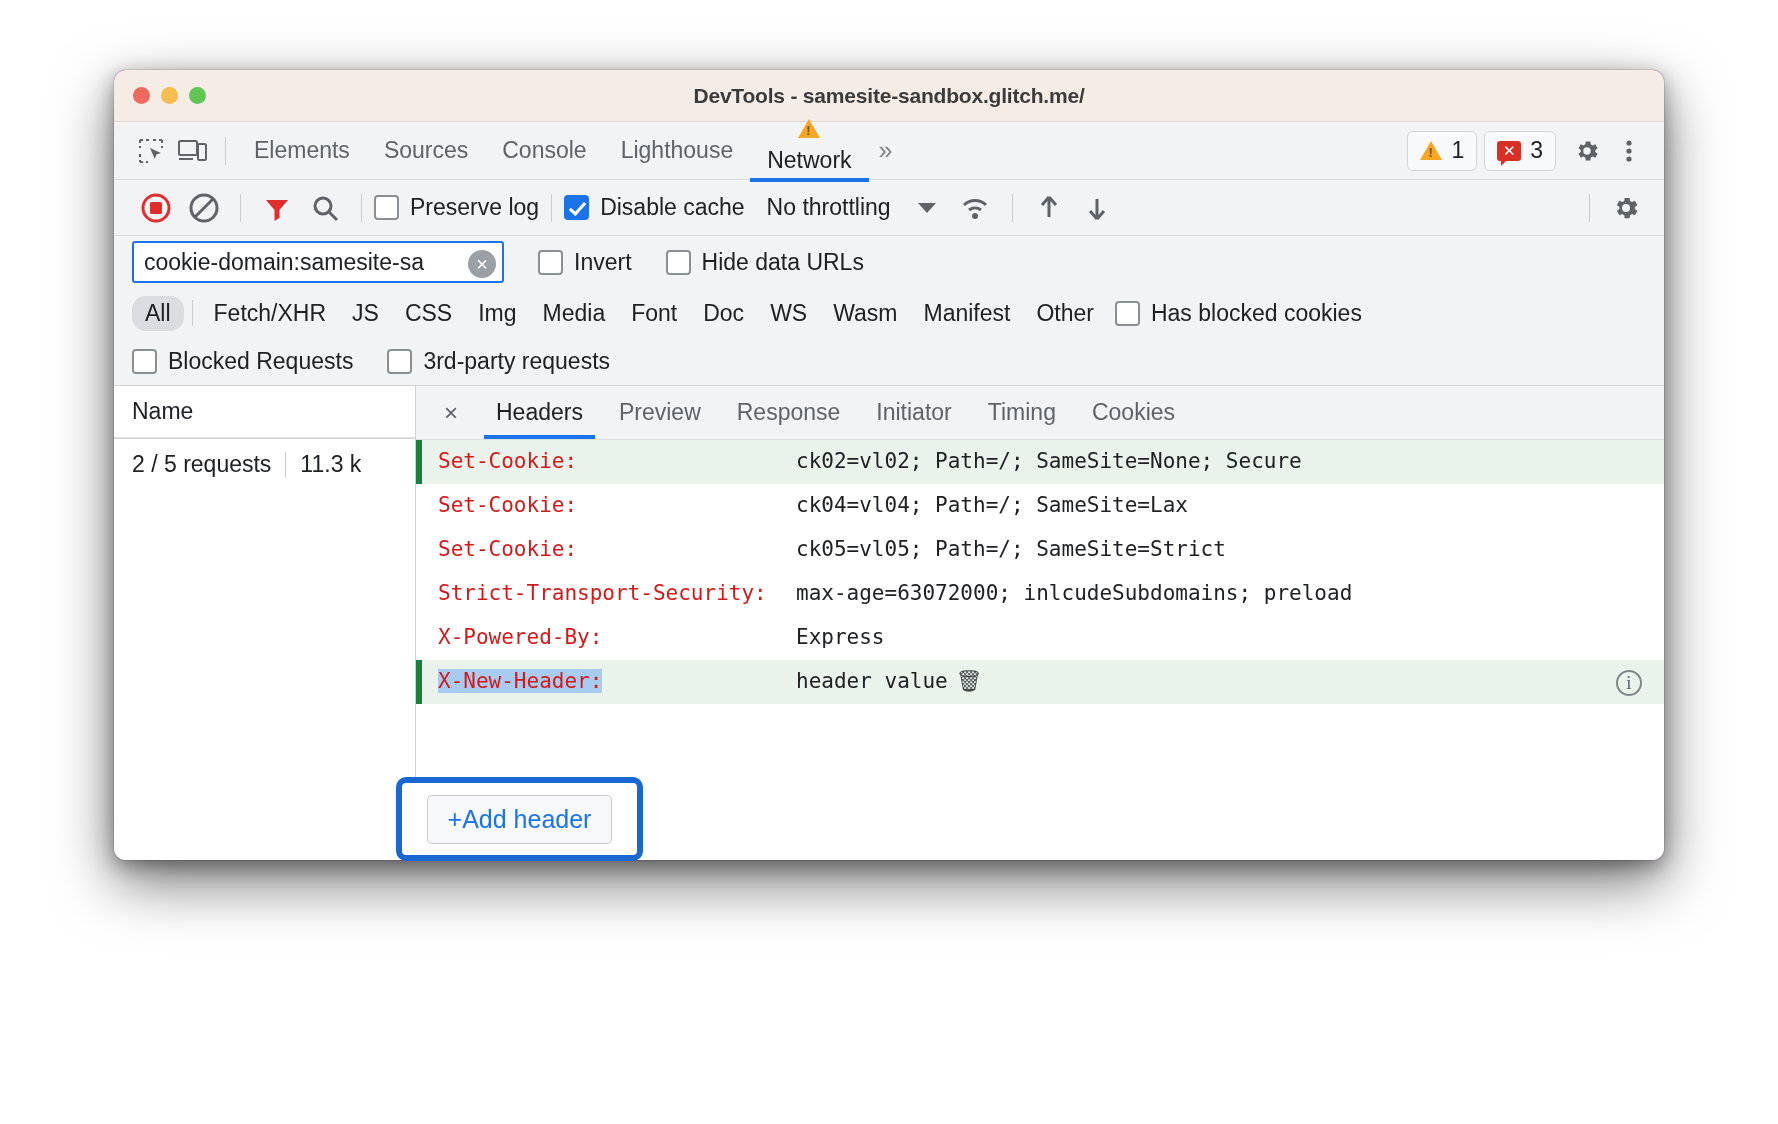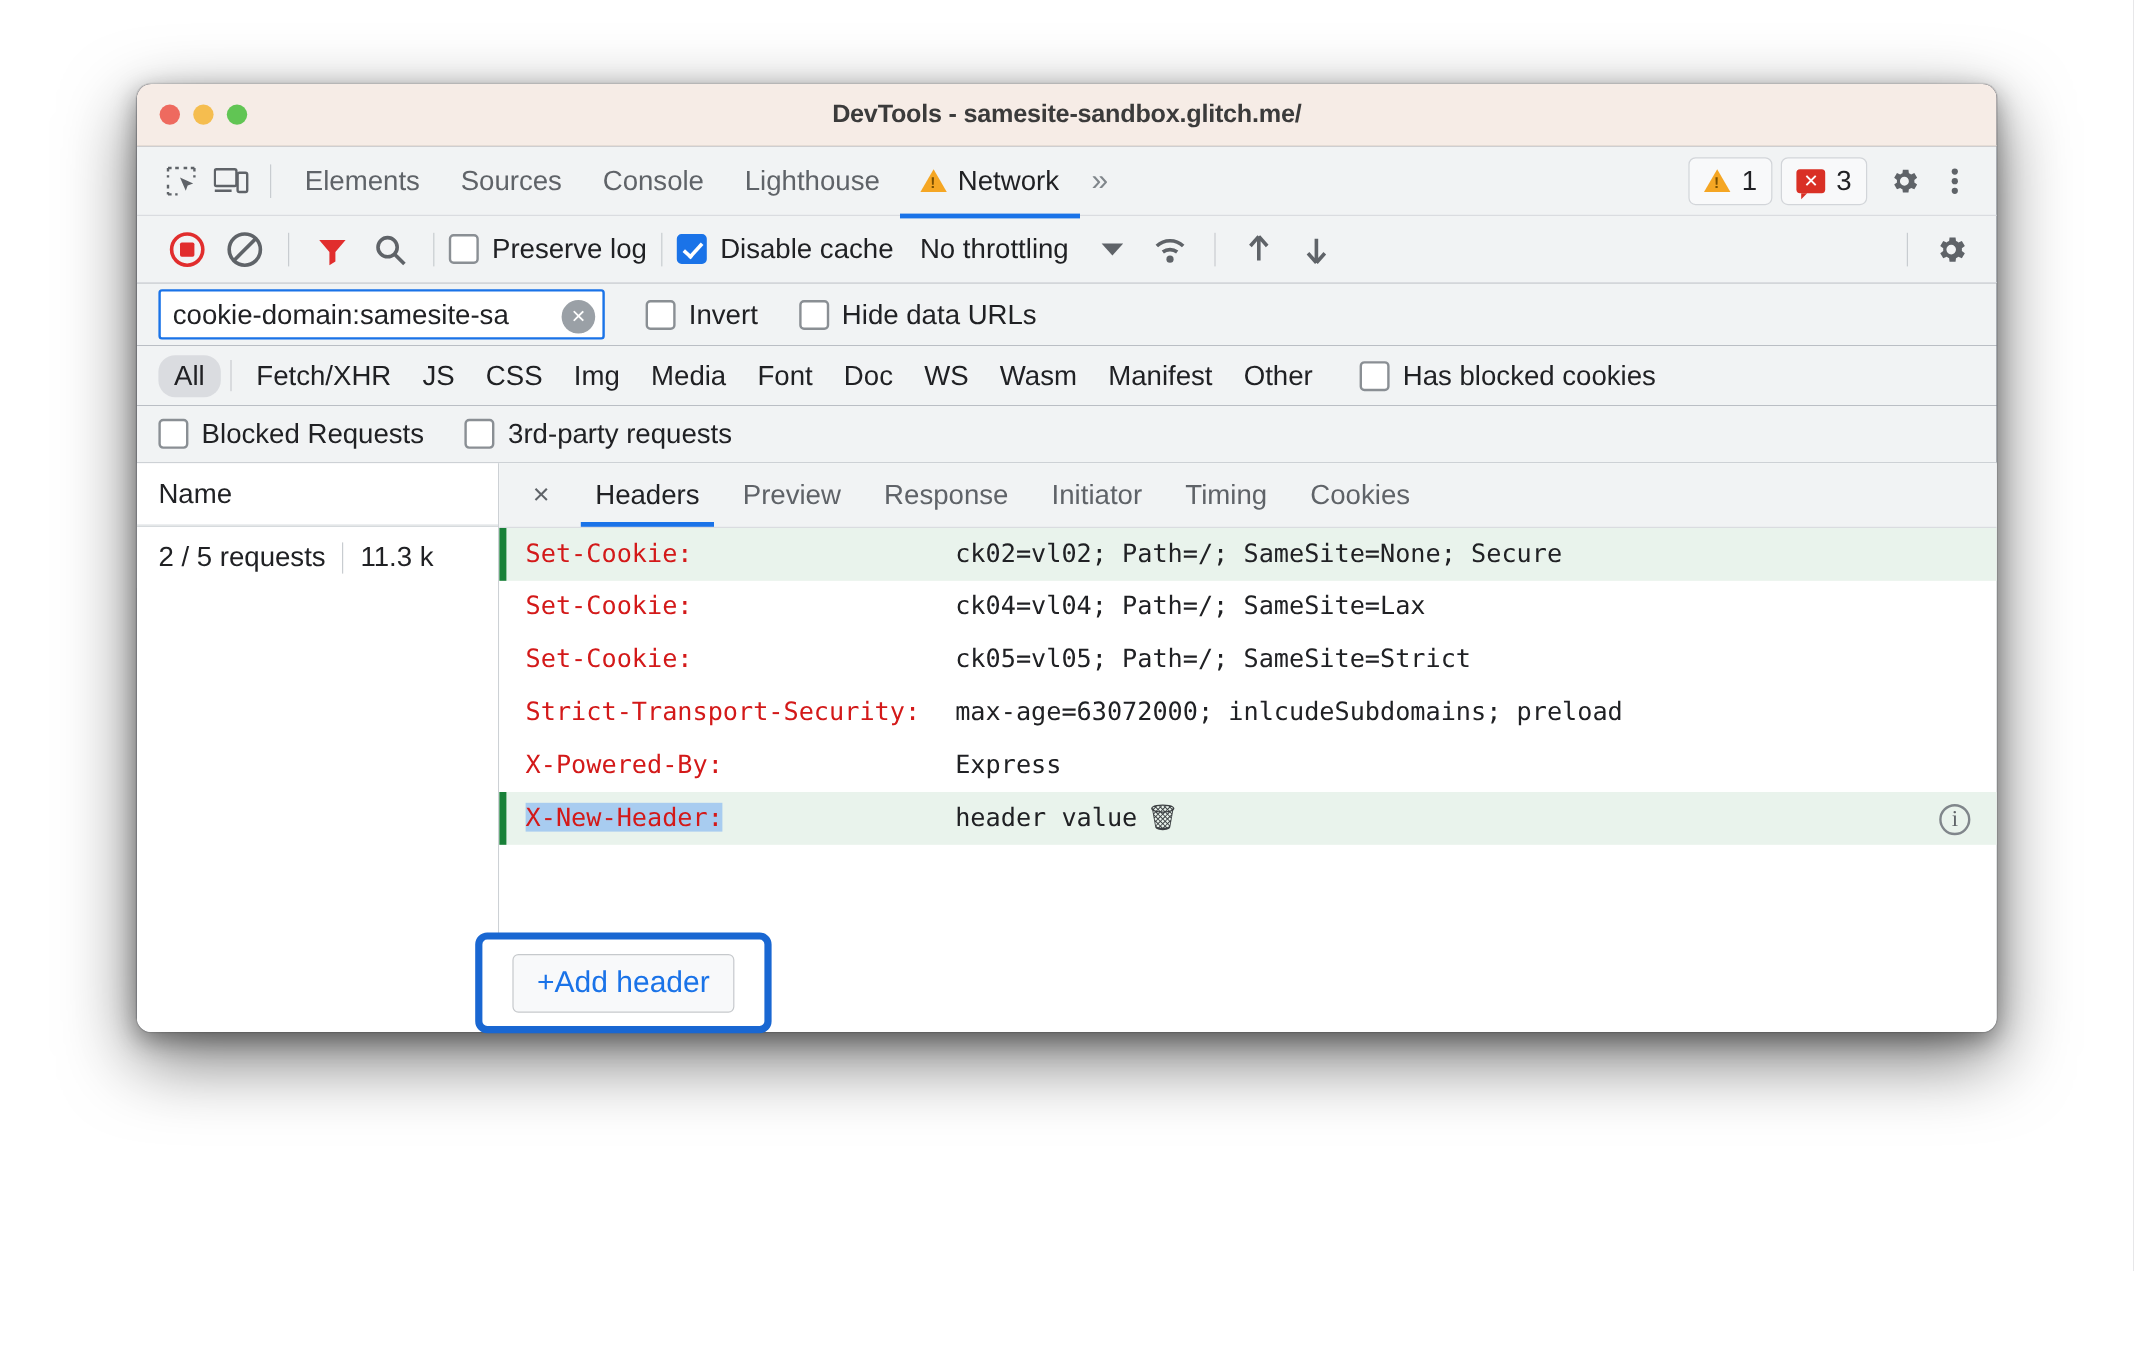--- a/index.html
+++ b/index.html
@@ -14,21 +14,21 @@
     position: relative;
     width: 1778px; height: 1124px;
     background: #ffffff;
   }
 
   
   .window {
     position: absolute;
     left: 114px; top: 70px;
     width: 1550px; height: 790px;
-    background: #0f172a;
+    background: #a21caf;
     border-radius: 12px;
     box-shadow: 0 0 0 1px rgba(0,0,0,0.10), 0 22px 60px rgba(0,0,0,0.55), 0 6px 20px rgba(0,0,0,0.35);
     overflow: hidden;
     display: flex;
     flex-direction: column;
   }
 
   
   .titlebar {
     position: relative;
@@ -82,21 +82,21 @@
   .tab {
     padding: 0 17px;
     height: 63px;
     display: flex; align-items: center; gap: 9px;
     font-size: 23px;
     color: #5f6368;
     cursor: pointer;
     position: relative;
     text-align: center;
   }
-  .tab.active { color: #202124; }
+  .tab.active { color: #202124; flex-direction: column; }
   .tab.active::after {
     content: "";
     position: absolute;
     left: 0; right: 0; bottom: 0;
     height: 4px;
     background: #1a73e8;
   }
   .chev {
     font-size: 25px; color: #80868b;
     padding: 0 10px; cursor: pointer;
@@ -615,21 +615,21 @@
     <div class="type">JS</div>
     <div class="type">CSS</div>
     <div class="type">Img</div>
     <div class="type">Media</div>
     <div class="type">Font</div>
     <div class="type">Doc</div>
     <div class="type">WS</div>
     <div class="type">Wasm</div>
     <div class="type">Manifest</div>
     <div class="type">Other</div>
-    <label class="cblabel" style="margin-left:26px">
+    <label class="cblabel" style="margin-left:8px">
       <span class="cb"></span>
       <span>Has blocked cookies</span>
     </label>
   </div>
 
   <div class="blockedbar">
     <label class="cblabel">
       <span class="cb"></span>
       <span>Blocked Requests</span>
     </label>

